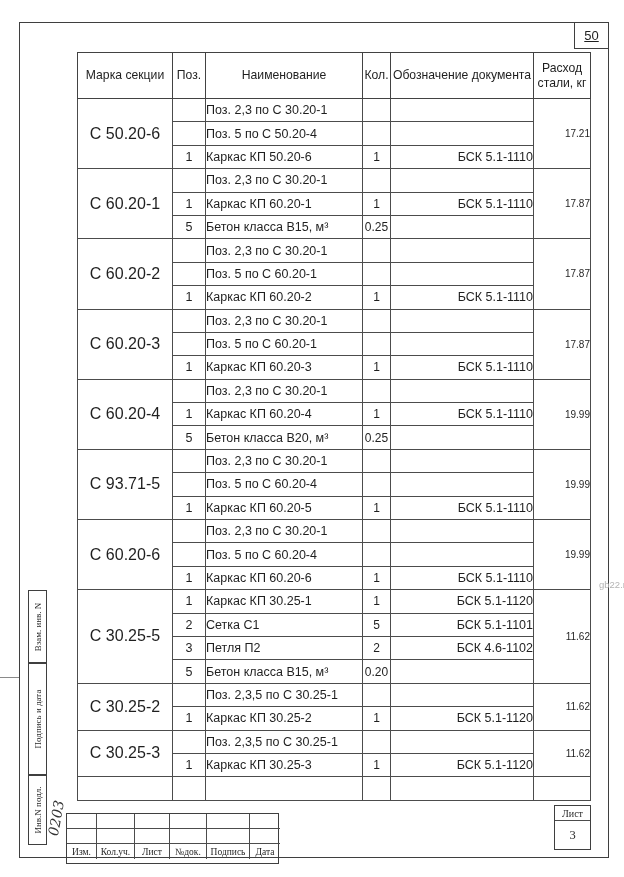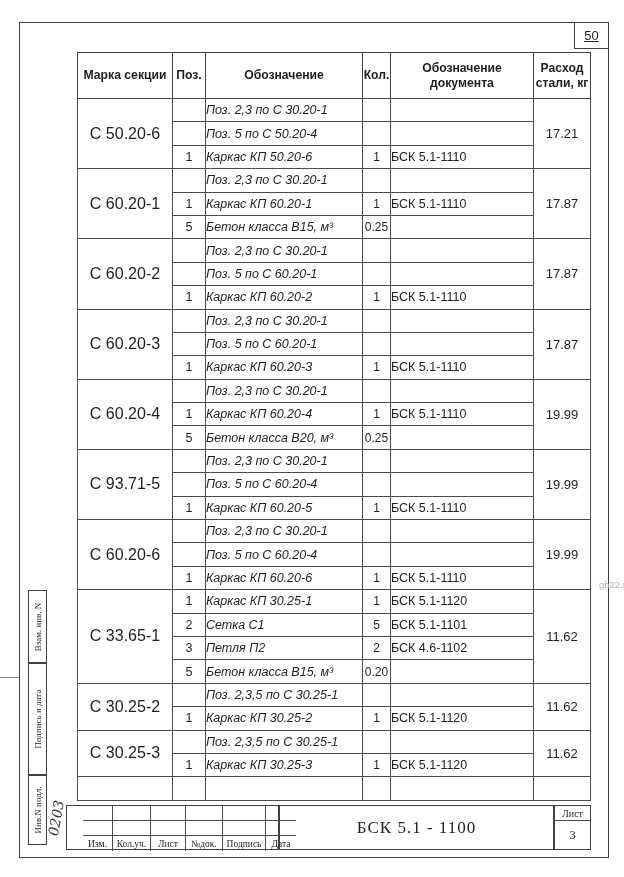--- a/index.html
+++ b/index.html
@@ -38,55 +38,54 @@
     width: 513px;
     font-size: 12.5px;
   }
   table.spec td, table.spec th {
     border: 1px solid #4c4c4c;
     padding: 0;
     overflow: hidden;
   }
   table.spec thead th {
     height: 45px;
-    font-weight: bold;
+    font-weight: normal;
     font-size: 12.2px;
     line-height: 1.15;
     border: 1.3px solid #424242;
     vertical-align: middle;
   }
   table.spec tbody td { height: 22.4px; vertical-align: middle; }
   td.c-mark  { text-align: center; font-size: 16px; border: 1.3px solid #424242; }
   td.c-pos   { text-align: center; }
-  td.c-name  { text-align: left; padding-left: 7px; white-space: nowrap; font-style: italic; }
+  td.c-name  { text-align: left; padding-left: 7px; white-space: nowrap; }
   td.c-qty   { text-align: center; font-size: 12px; white-space: nowrap; }
-  td.c-doc   { text-align: left; }
-  td.c-steel { text-align: center; font-size: 13px; border: 1.3px solid #424242; }
+  td.c-doc   { text-align: right; }
+  td.c-steel { text-align: right; font-size: 10px; border: 1.3px solid #424242; }
 
   
   .watermark {
     position: absolute; left: 579px; top: 556px;
     font-size: 9.5px; color: #b4b4b4;
     white-space: nowrap;
   }
 
   
   .title-block {
     position: absolute; left: 46px; top: 782px;
     width: 525px; height: 45px;
     font-family: "Liberation Serif", serif;
   }
   .tb-left {
-    position: absolute; left: 0; top: 0; width: 213px; height: 45px;
+    position: absolute; left: 0; top: 8px; width: 213px; height: 51px;
     display: grid;
     grid-template-columns: 30px 38px 35px 37px 43px 30px;
     grid-template-rows: 15px 15px 15px;
     border: 1.4px solid #3f3f3f;
     box-sizing: border-box;
-    padding-left: 16px;
   }
   .tb-left .cell {
     border-right: 1px solid #4c4c4c;
     border-bottom: 1px solid #4c4c4c;
     display: flex; align-items: center; justify-content: center;
     font-size: 9.5px; overflow: hidden; white-space: nowrap;
   }
   .tb-left .cell:nth-child(6n) { border-right: none; }
   .tb-left .cell.last-row { border-bottom: none; }
   .tb-center {
@@ -166,21 +165,21 @@
           <col style="width:33px">
           <col style="width:157px">
         <col style="width:28px">
           <col style="width:143px">
           <col style="width:57px">
       </colgroup>
       <thead>
         <tr>
           <th>Марка секции</th>
           <th>Поз.</th>
-          <th>Обозначение</th>
+          <th>Наименование</th>
           <th>Кол.</th>
           <th>Обозначение документа</th>
           <th>Расход стали, кг</th>
         </tr>
       </thead>
       <tbody>
           <tr>
             <td class="c-mark" rowspan="3">С 50.20-6</td>
             <td class="c-pos"></td>
             <td class="c-name">Поз. 2,3 по С 30.20-1</td>
@@ -314,21 +313,21 @@
             <td class="c-qty"></td>
             <td class="c-doc"></td>
           </tr>
           <tr>
             <td class="c-pos">1</td>
             <td class="c-name">Каркас КП 60.20-6</td>
             <td class="c-qty">1</td>
             <td class="c-doc">БСК 5.1-1110</td>
           </tr>
           <tr>
-            <td class="c-mark" rowspan="4">С 33.65-1</td>
+            <td class="c-mark" rowspan="4">С 30.25-5</td>
             <td class="c-pos">1</td>
             <td class="c-name">Каркас КП 30.25-1</td>
             <td class="c-qty">1</td>
             <td class="c-doc">БСК 5.1-1120</td>
             <td class="c-steel" rowspan="4">11.62</td>
           </tr>
           <tr>
             <td class="c-pos">2</td>
             <td class="c-name">Сетка С1</td>
             <td class="c-qty">5</td>
@@ -401,21 +400,20 @@
         <div class="cell"></div>
         <div class="cell"></div>
         <div class="cell"></div>
         <div class="cell last-row">Изм.</div>
         <div class="cell last-row">Кол.уч.</div>
         <div class="cell last-row">Лист</div>
         <div class="cell last-row">№док.</div>
         <div class="cell last-row">Подпись</div>
         <div class="cell last-row">Дата</div>
       </div>
-      <div class="tb-center">БСК 5.1 - 1100</div>
       <div class="tb-right">
         <div class="sheet-label">Лист</div>
         <div class="sheet-number">3</div>
       </div>
     </div>
 
   </div>
 
   <div class="side-box box-vzam">
     <span class="vtext">Взам. инв. N</span>

